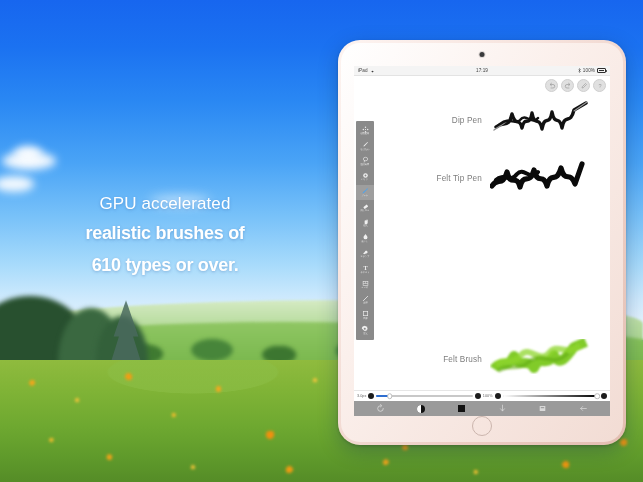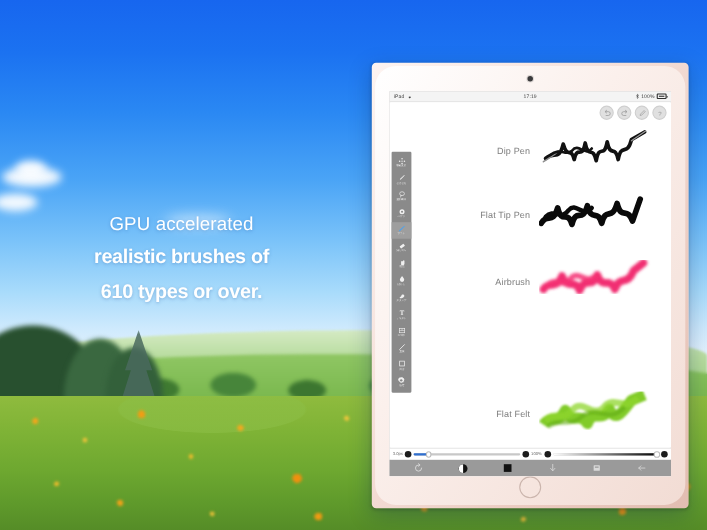--- a/index.html
+++ b/index.html
@@ -117,23 +117,22 @@
   .hl-big {
     font-size: 18px; font-weight: 700; letter-spacing: -.3px;
     line-height: 32px;
   }
 
   
   .tablet {
     position: absolute; left: 338px; top: 40px;
     width: 288px; height: 405px;
     background: linear-gradient(125deg, #fdf4f1 0%, #f6e3dd 35%, #eccdc3 70%, #e2bdb1 100%);
-    border-radius: 4px;
+    border-radius: 22px;
     box-shadow: 0 6px 20px rgba(10,40,90,.30), 0 1px 3px rgba(0,0,0,.2);
-    margin-top: 17px;
   }
   .tablet-inner {
     position: absolute; inset: 3px;
     border-radius: 19px;
     background: linear-gradient(125deg, #ffffff 0%, #fbf0ec 40%, #f2dcd4 100%);
   }
   .camera {
     position: absolute; left: 50%; top: 12px; transform: translateX(-50%);
     width: 5px; height: 5px; border-radius: 50%;
     background: #3a3a3c; box-shadow: 0 0 0 1px rgba(0,0,0,.12);
@@ -456,45 +455,31 @@
           <div class="brushlabel">Dip Pen</div>
           <svg class="stroke" viewBox="0 0 105 40">
             <path d="M6 27 C14 20 18 30 22 14 C26 28 29 16 32 28 C35 14 39 29 42 13 C45 28 49 15 52 29 C55 13 59 28 62 12 C65 27 69 14 72 28 C75 12 80 26 84 10 L96 3" stroke="#111" stroke-width="3.4" fill="none" stroke-linecap="round" stroke-linejoin="round"></path>
             <path d="M4 30 C10 26 14 24 18 20" stroke="#8f8f8f" stroke-width="1.4" fill="none" stroke-linecap="round"></path>
             <path d="M84 11 L97 2" stroke="#9a9a9a" stroke-width="1.1" fill="none" stroke-linecap="round"></path>
             <path d="M10 24 C20 16 24 26 30 20 C36 12 42 26 48 18" stroke="#111" stroke-width="2.4" fill="none" stroke-linecap="round"></path>
           </svg>
         </div>
 
         <div class="brushrow" style="top:82px">
-          <div class="brushlabel">Flat Tip Pen</div>
+          <div class="brushlabel">Felt Tip Pen</div>
           <svg class="stroke" viewBox="0 0 105 40">
             <path d="M2 28 C8 18 12 30 17 14 C21 30 26 15 30 29 C34 13 39 29 44 12 C48 28 53 14 57 28 C61 12 66 27 71 10 C75 26 80 12 85 26 L92 6" stroke="#0a0a0a" stroke-width="5.2" fill="none" stroke-linecap="round" stroke-linejoin="round"></path>
             <path d="M6 22 C14 14 20 26 27 16 C34 8 40 24 48 14" stroke="#0a0a0a" stroke-width="4" fill="none" stroke-linecap="round"></path>
           </svg>
         </div>
 
-        <div class="brushrow" style="top:143px">
-          <div class="brushlabel">Airbrush</div>
-          <svg class="stroke" viewBox="0 0 105 40">
-            <defs>
-              <filter id="soft">
-                  <feGaussianBlur stdDeviation="1.6"></feGaussianBlur>
-                </filter>
-            </defs>
-            <g filter="url(#soft)">
-              <path d="M4 27 C10 18 15 29 21 15 C26 29 32 16 37 28 C42 14 48 28 53 14 C58 28 64 15 69 27 C74 13 80 25 86 10 L95 3" stroke="#f0256a" stroke-width="7" fill="none" stroke-linecap="round" stroke-linejoin="round" opacity=".95"></path>
-              <path d="M8 23 C16 15 22 27 29 17 C36 9 44 24 52 14" stroke="#f42f73" stroke-width="5" fill="none" stroke-linecap="round" opacity=".85"></path>
-            </g>
-          </svg>
-        </div>
 
 
         <div class="brushrow" style="top:263px">
-          <div class="brushlabel">Flat Felt</div>
+          <div class="brushlabel">Felt Brush</div>
           <svg class="stroke" viewBox="0 0 105 40">
             <defs>
               <filter id="bristle">
                   <feGaussianBlur stdDeviation=".9"></feGaussianBlur>
                 </filter>
             </defs>
             <g filter="url(#bristle)">
               <path d="M4 30 C11 20 17 31 24 17 C30 31 37 18 44 29 C50 15 57 29 64 16 C70 29 77 17 84 8 L96 3" stroke="#76c717" stroke-width="10" fill="none" stroke-linecap="butt" stroke-linejoin="round" opacity=".92"></path>
               <path d="M6 26 C14 17 22 28 31 16 C40 6 50 26 60 13 C68 4 78 18 90 6" stroke="#8fd62c" stroke-width="6" fill="none" stroke-linecap="butt" opacity=".75"></path>
               <path d="M8 32 C18 24 28 33 40 22 C52 12 64 30 78 14" stroke="#62ac12" stroke-width="4" fill="none" stroke-linecap="butt" opacity=".6"></path>

